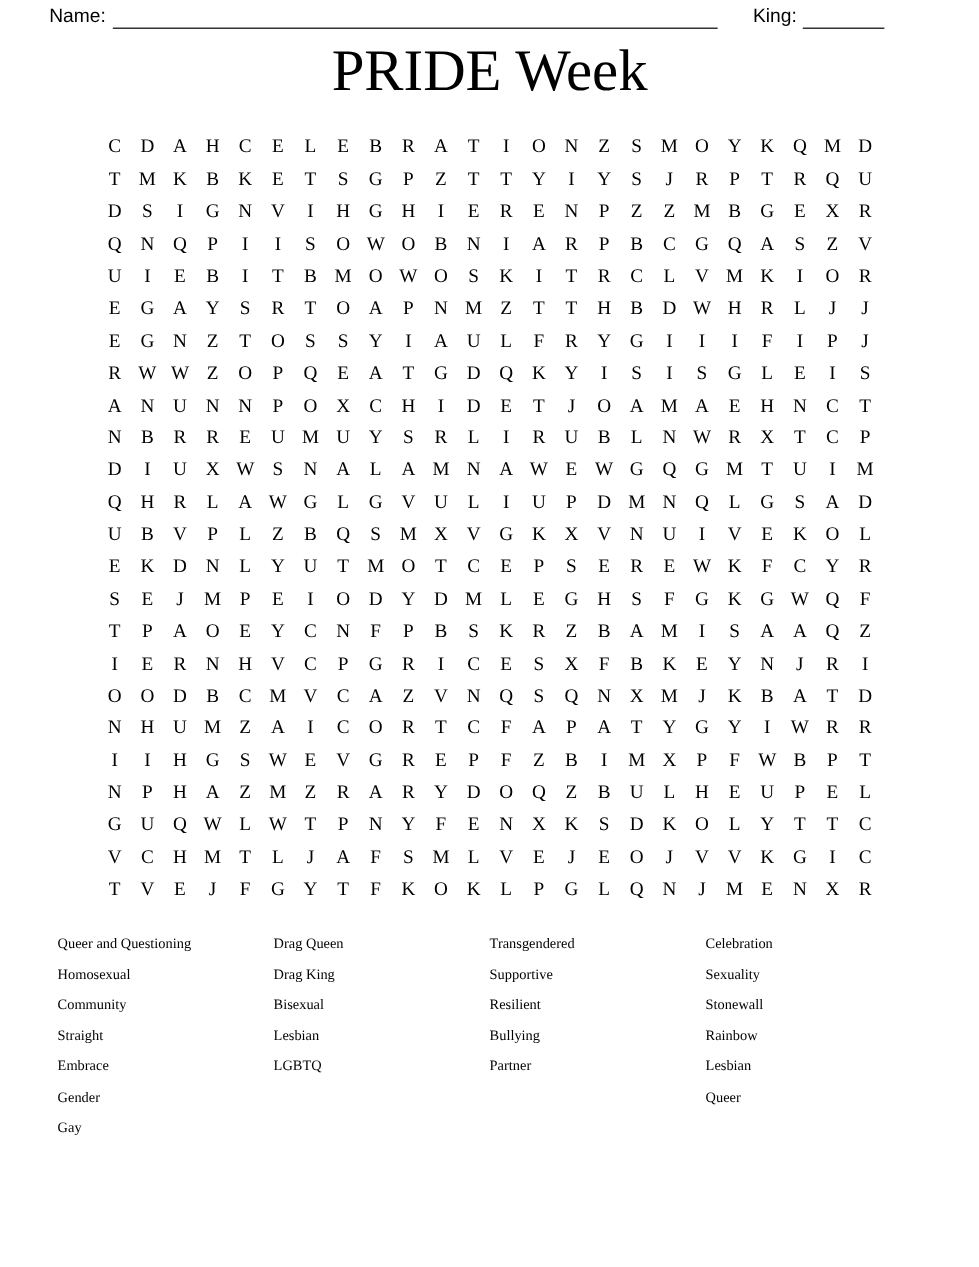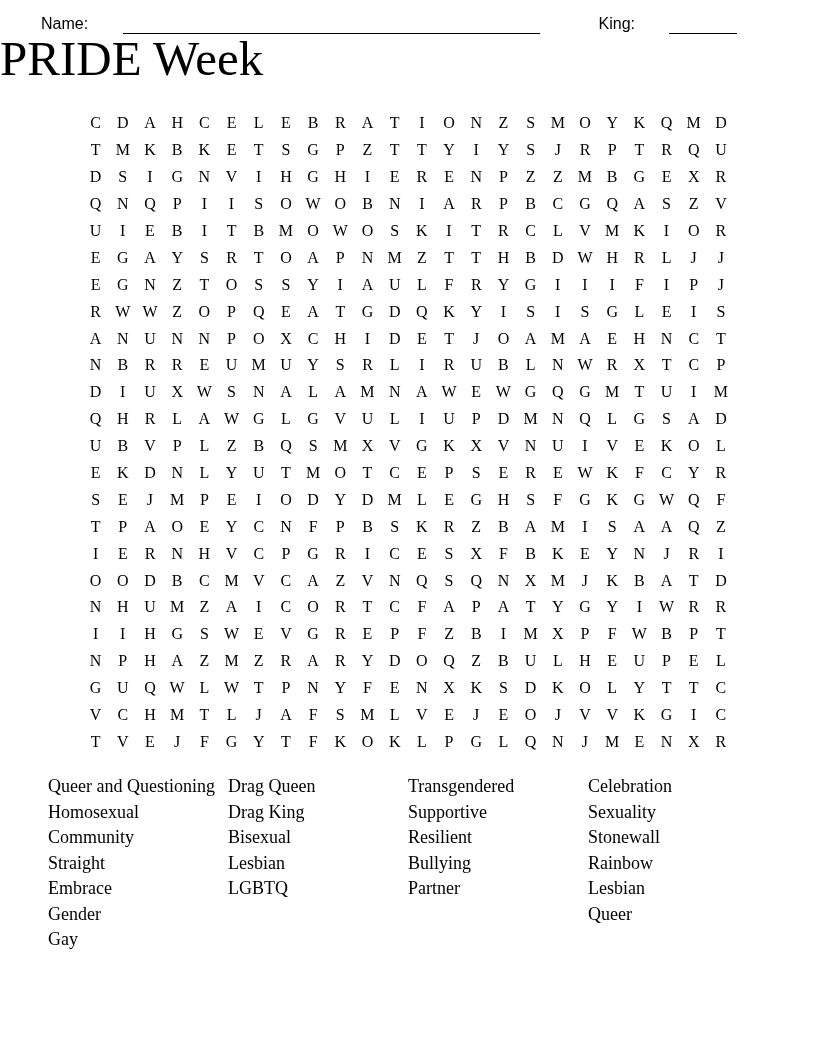--- a/index.html
+++ b/index.html
@@ -9,41 +9,40 @@
     position:relative;
     color:#000;
     font-family:"Liberation Serif", serif;
     overflow:hidden;
   }
 
   
   .header {
     position:absolute;
     top:0; left:41px; right:79px;
-    height:34px;
+    height:24px;
     display:flex;
     align-items:flex-end;
     font-family:"Liberation Sans", sans-serif;
     font-size:16px;
     line-height:1;
-    gap:29px;
   }
   .header .label { padding-bottom:2px; }
   .blank {
     border-bottom:1.5px solid #000;
     height:100%;
   }
   .name-blank { flex:1; margin-left:6px; margin-right:30px; }
   .date-blank { width:68px; margin-left:5px; }
 
   
   .title {
     position:absolute;
     top:33px; left:0; right:0;
-    text-align:left;
+    text-align:center;
     font-family:"Liberation Serif", serif;
     font-size:49px;
     line-height:1.05;
     font-weight:normal;
   }
 
   
   .letter-grid {
     position:absolute;
     top:110px; left:82px;
@@ -59,21 +58,21 @@
   }
 
   
   .word-list {
     position:absolute;
     top:774px; left:48px;
     display:flex;
   }
   .word-col { width:180px; }
   .word {
-    font-size:18px;
+    font-size:12px;
     line-height:25.5px;
     white-space:nowrap;
   }
 </style>
 </head>
 <body>
 
 <div class="header">
   <span class="label">Name:</span>
   <span class="blank name-blank"></span>

